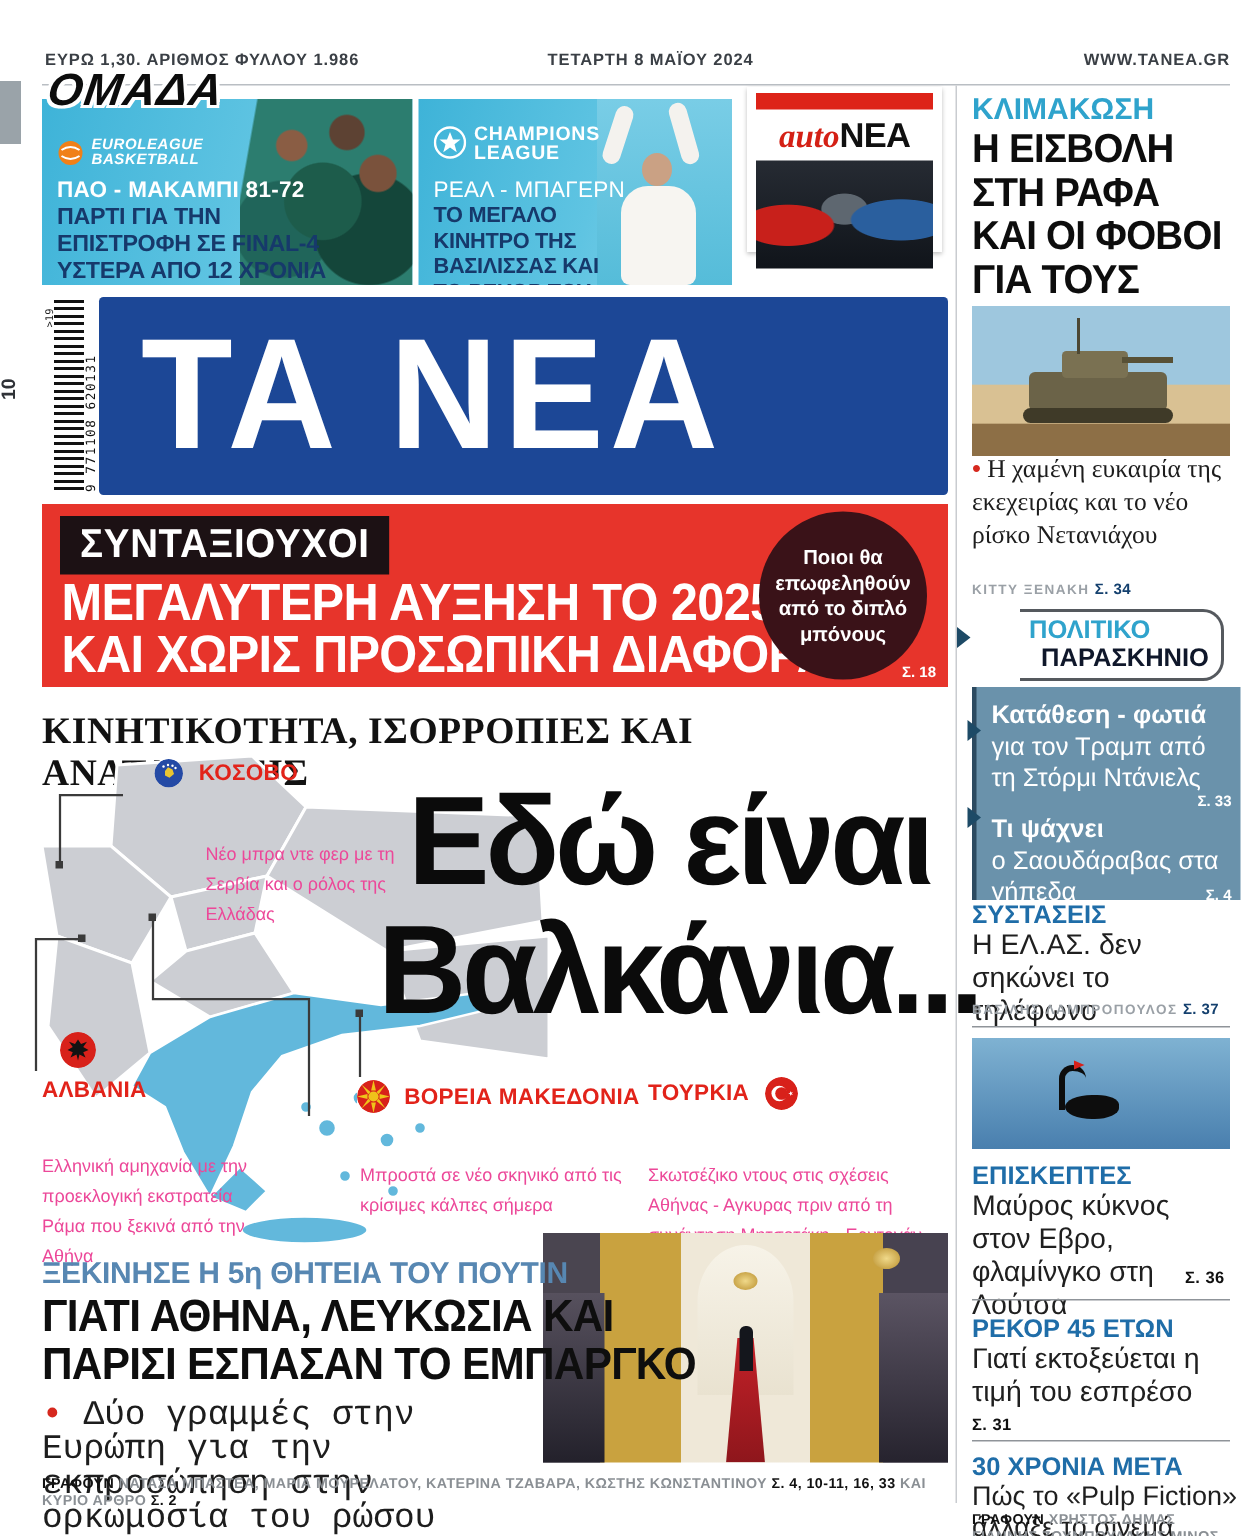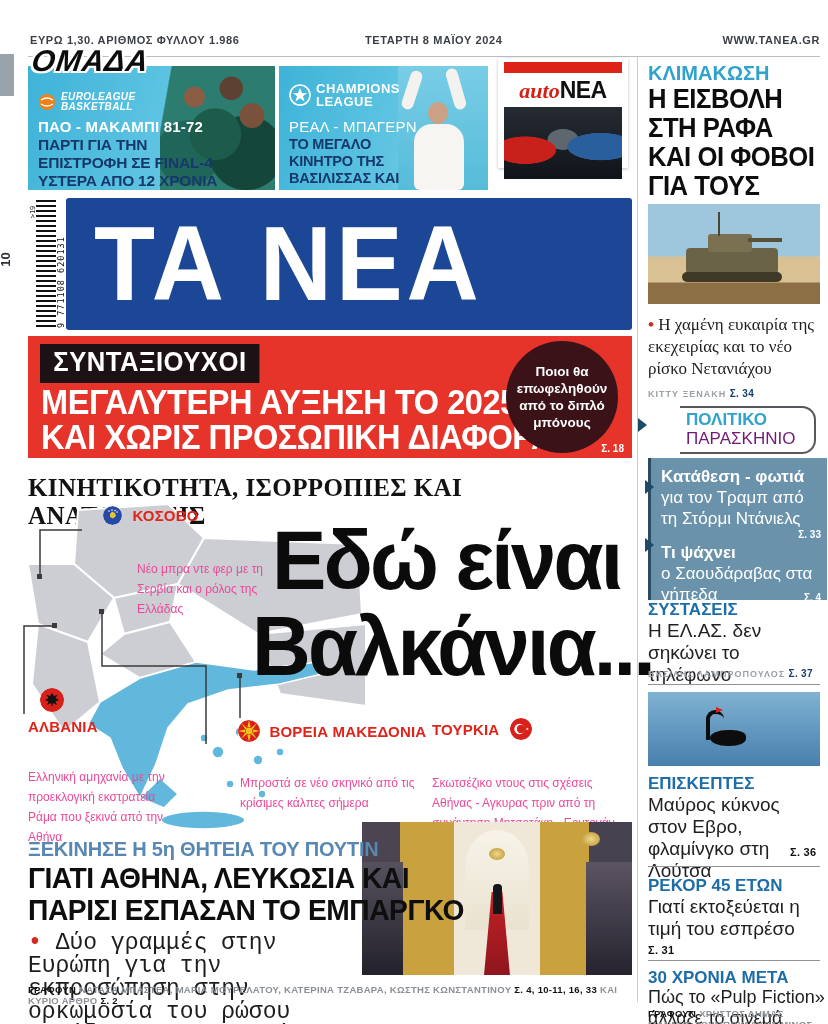--- a/index.html
+++ b/index.html
@@ -91,21 +91,21 @@
                transform:scaleX(.95);transform-origin:left;}
   .rc-text{font-size:19px;line-height:22px;color:#1f1f1f;}
   .rc-serif{font-family:"Liberation Serif",serif;font-size:17px;line-height:22px;color:#1d1d1d;}
   .rc-byline{font-size:9px;color:#9aa0a6;font-weight:bold;letter-spacing:1px;}
   .rc-byline b{color:#14406e;font-size:10px;letter-spacing:.3px;}
   .tank{background:linear-gradient(#9ec7de 0 52%,#d9c193 53% 78%,#8d6f46 79% 100%);}
   .swan-photo{background:linear-gradient(#7fb2d2,#497fae),
       repeating-linear-gradient(175deg,rgba(255,255,255,.25) 0 2px,transparent 2px 9px);}
   .politiko-tab{border:2px solid #55595e;border-left:none;border-radius:0 14px 14px 0;margin-left:28px;}
   .politiko-t1{color:#2fa3cc;font-weight:900;font-size:17px;line-height:19px;}
-  .politiko-t2{color:#701a75;font-weight:normal;font-size:17px;line-height:19px;}
+  .politiko-t2{color:#0f172a;font-weight:bold;font-size:17px;line-height:19px;text-align:center;}
   .steelbox{background:#6a92ab;border-left:3px solid #2c4a60;color:#fff;}
   .steel-bold{font-weight:900;font-size:17px;line-height:21px;}
   .steel-text{font-size:17px;line-height:21px;}
   .steel-page{font-weight:900;font-size:10px;text-align:right;}
   .tri-right{width:0;height:0;border-top:7px solid transparent;border-bottom:7px solid transparent;border-left:9px solid #1d4a66;}
 
   .putin-photo{background:
      linear-gradient(90deg,#4a4550 0 14%, #c9a23f 14% 34%, #efe8d8 34% 66%, #c9a23f 66% 84%, #474250 84% 100%);}
   .arch{background:linear-gradient(#f7f3e8,#e9e2d0);border-radius:50% 50% 0 0 / 38% 38% 0 0;}
   .carpet{background:linear-gradient(#c42128,#8e161c);clip-path:polygon(38% 100%,62% 100%,55% 0,45% 0);}
@@ -309,21 +309,21 @@
 
   <div class="abs rc-kicker-cyan" style="left:648px;top:62px;">ΚΛΙΜΑΚΩΣΗ</div>
   <div class="abs rc-head-big" style="left:648px;top:85px;width:180px;">Η ΕΙΣΒΟΛΗ ΣΤΗ ΡΑΦΑ ΚΑΙ ΟΙ ΦΟΒΟΙ ΓΙΑ ΤΟΥΣ ΟΜΗΡΟΥΣ</div>
   <div class="abs tank" style="left:648px;top:204px;width:172px;height:100px;">
     <div class="abs" style="left:38px;top:44px;width:92px;height:26px;background:#6b6348;border-radius:4px;"></div>
     <div class="abs" style="left:60px;top:30px;width:44px;height:18px;background:#7a7152;border-radius:3px;"></div>
     <div class="abs" style="left:100px;top:34px;width:34px;height:4px;background:#585136;"></div>
     <div class="abs" style="left:34px;top:68px;width:100px;height:10px;background:#3f3a28;border-radius:5px;"></div>
     <div class="abs" style="left:70px;top:8px;width:2px;height:24px;background:#4c4733;"></div>
   </div>
-  <div class="abs rc-serif" style="left:648px;top:314px;width:172px;">
+  <div class="abs rc-serif" style="left:648px;top:302px;width:172px;">
     <span class="redbul">•</span>
     <span>Η χαμένη ευκαιρία της εκεχειρίας και το νέο ρίσκο Νετανιάχου</span>
   </div>
   <div class="abs rc-byline" style="left:648px;top:388px;">
     <span>ΚΙΤΤΥ ΞΕΝΑΚΗ</span>
     <b>Σ. 34</b>
   </div>
 
   <div class="abs tri-right" style="left:638px;top:418px;"></div>
   <div class="abs politiko-tab" style="left:652px;top:406px;width:128px;height:42px;padding:2px 0 0 6px;">

